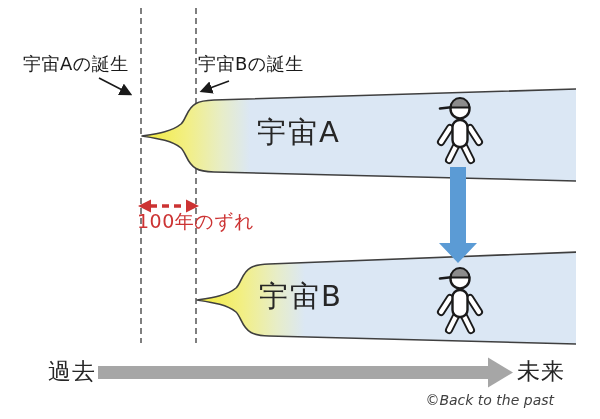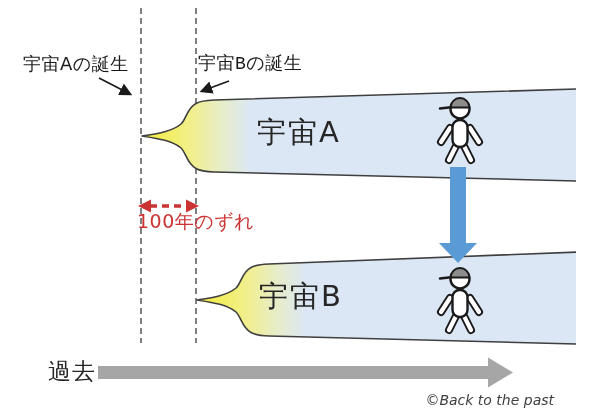--- a/index.html
+++ b/index.html
@@ -119,26 +119,27 @@
       </g>
       <rect x="19.5" y="24" width="15" height="27" rx="7" fill="#ffffff" stroke="#1a1a1a" stroke-width="2.4"></rect>
       <circle cx="27" cy="13" r="9.5" fill="#ffffff" stroke="#1a1a1a" stroke-width="2.4"></circle>
       <path d="M17.6,11.5 A9.4,9.4 0 0 1 36.4,11.5 Z" fill="#8c8c8c" stroke="#1a1a1a" stroke-width="2"></path>
       <line x1="7" y1="12.5" x2="18" y2="11.2" stroke="#1a1a1a" stroke-width="2.6" stroke-linecap="round"></line>
     </g>
   </svg>
 
   <div class="txt lbl-birth" style="left:23px;top:55px;">宇宙Aの誕生</div>
 
-  <div class="txt lbl-birth" style="left:198px;top:55px;font-family:Liberation Mono, monospace;">宇宙Bの誕生</div>
+  <div class="txt lbl-birth" style="left:198px;top:55px;">宇宙Bの誕生</div>
 
   <div class="txt lbl-offset" style="left:137px;top:212px;">100年のずれ</div>
 
   <div class="txt lbl-universe" style="left:257px;top:118px;">宇宙A</div>
 
   <div class="txt lbl-time" style="left:48px;top:360px;">過去</div>
 
   <div class="txt lbl-universe" style="left:259px;top:282px;">宇宙B</div>
 
+  <div class="txt lbl-time" style="left:517px;top:360px;">未来</div>
 
   <div class="txt lbl-credit" style="right:22px;top:393px;font-style:italic;">©Back to the past</div>
 
 </div>
 
 </body></html>

